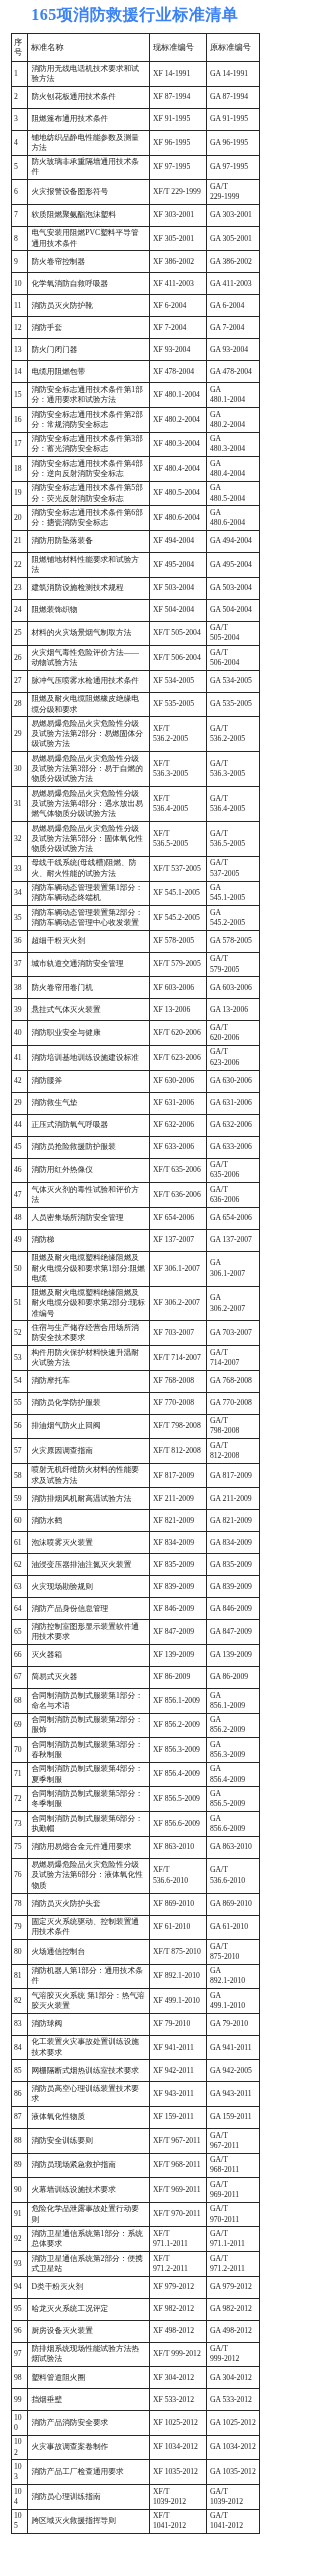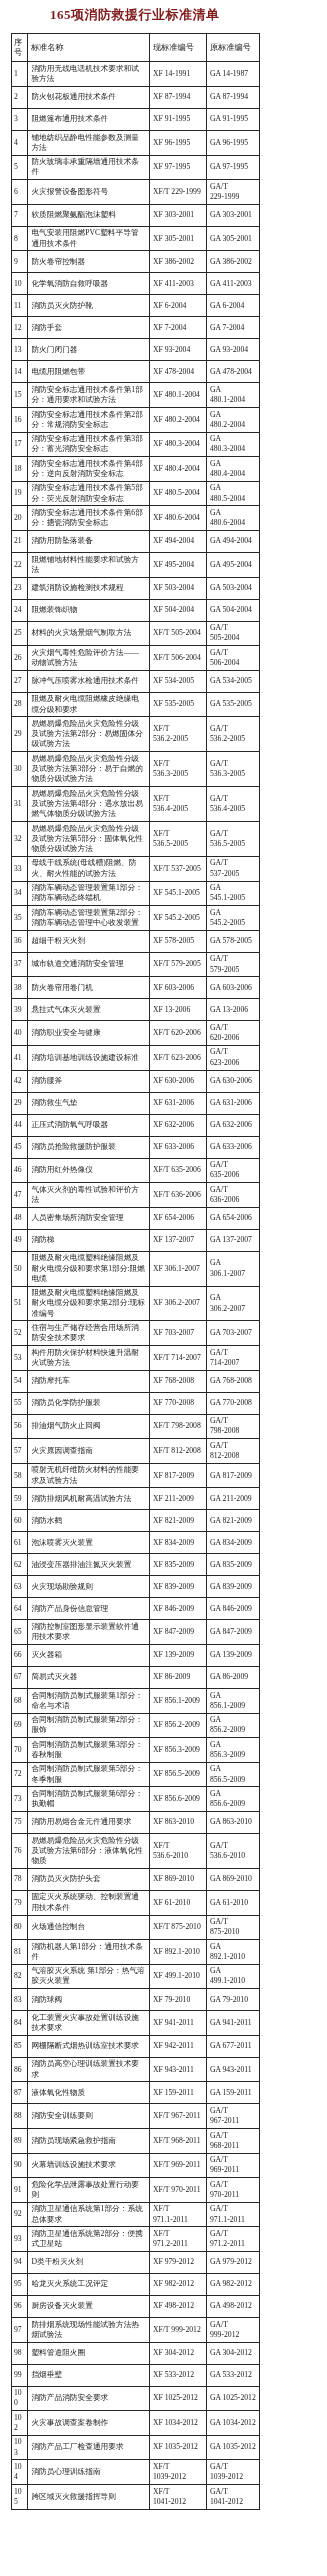--- a/index.html
+++ b/index.html
@@ -1,19 +1,19 @@
 <!DOCTYPE html>
 <html style="font-size:8.2px"><head>
 <meta charset="utf-8">
 <style>
   html,body{margin:0;padding:0;background:#ffffff;}
   body{width:328px;font-family:"Liberation Serif","DejaVu Serif",serif;color:#1b1b1b;}
   .page{position:relative;width:328px;min-height:3954px;background:#fff;overflow:hidden;}
   .doc{width:248px;margin-left:10.8px;padding-top:6.7px;}
-  .title{font-size:13px;line-height:16px;font-weight:bold;text-align:center;margin:0 0 10.8px 0;letter-spacing:0.5px;color:#7f1d1d;}
+  .title{font-size:16px;line-height:16px;font-weight:bold;text-align:center;margin:0 0 10.8px 0;letter-spacing:0.5px;color:#3b82f6;}
   table.std{border-collapse:collapse;width:248px;table-layout:fixed;}
   table.std col.w0{width:16.5px;}
   table.std col.w1{width:122px;}
   table.std col.w2{width:57px;}
   table.std col.w3{width:53px;}
   table.std th,table.std td{
     border:0.5px solid #262626;
     font-weight:normal;
     font-size:7.7px;
     line-height:10.3px;
@@ -50,21 +50,21 @@
           <th>标准名称</th>
           <th>现标准编号</th>
           <th>原标准编号</th>
         </tr>
       </thead>
       <tbody id="rows">
           <tr>
             <td class="c0">1</td>
             <td class="c1">消防用无线电话机技术要求和试验方法</td>
             <td class="c2">XF 14-1991</td>
-            <td class="c3">GA 14-1987</td>
+            <td class="c3">GA 14-1991</td>
           </tr>
           <tr>
             <td class="c0">2</td>
             <td class="c1">防火刨花板通用技术条件</td>
             <td class="c2">XF 87-1994</td>
             <td class="c3">GA 87-1994</td>
           </tr>
           <tr>
             <td class="c0">3</td>
             <td class="c1">阻燃篷布通用技术条件</td>
@@ -500,20 +500,27 @@
 856.2-2009</td>
           </tr>
           <tr>
             <td class="c0">70</td>
             <td class="c1">合同制消防员制式服装第3部分：春秋制服</td>
             <td class="c2">XF 856.3-2009</td>
             <td class="c3">GA
 856.3-2009</td>
           </tr>
           <tr>
+            <td class="c0">71</td>
+            <td class="c1">合同制消防员制式服装第4部分：夏季制服</td>
+            <td class="c2">XF 856.4-2009</td>
+            <td class="c3">GA
+856.4-2009</td>
+          </tr>
+          <tr>
             <td class="c0">72</td>
             <td class="c1">合同制消防员制式服装第5部分：冬季制服</td>
             <td class="c2">XF 856.5-2009</td>
             <td class="c3">GA
 856.5-2009</td>
           </tr>
           <tr>
             <td class="c0">73</td>
             <td class="c1">合同制消防员制式服装第6部分：执勤帽</td>
             <td class="c2">XF 856.6-2009</td>
@@ -576,21 +583,21 @@
           <tr>
             <td class="c0">84</td>
             <td class="c1">化工装置火灾事故处置训练设施技术要求</td>
             <td class="c2">XF 941-2011</td>
             <td class="c3">GA 941-2011</td>
           </tr>
           <tr>
             <td class="c0">85</td>
             <td class="c1">网栅隔断式烟热训练室技术要求</td>
             <td class="c2">XF 942-2011</td>
-            <td class="c3">GA 677-2011</td>
+            <td class="c3">GA 942-2005</td>
           </tr>
           <tr>
             <td class="c0">86</td>
             <td class="c1">消防员高空心理训练装置技术要求</td>
             <td class="c2">XF 943-2011</td>
             <td class="c3">GA 943-2011</td>
           </tr>
           <tr>
             <td class="c0">87</td>
             <td class="c1">液体氧化性物质</td>

